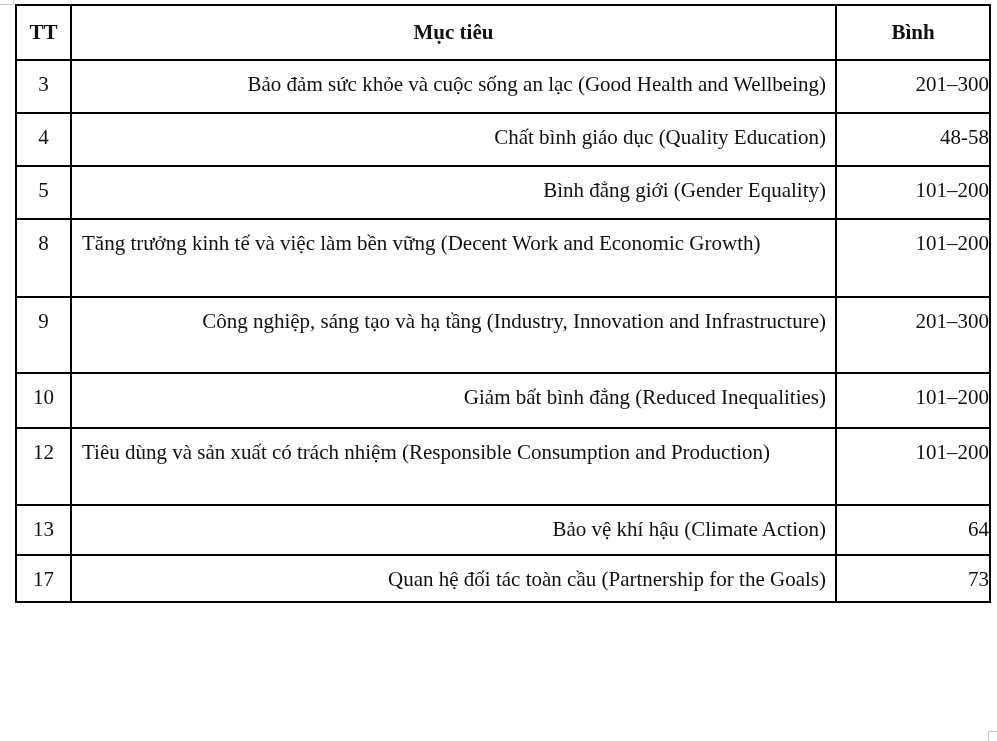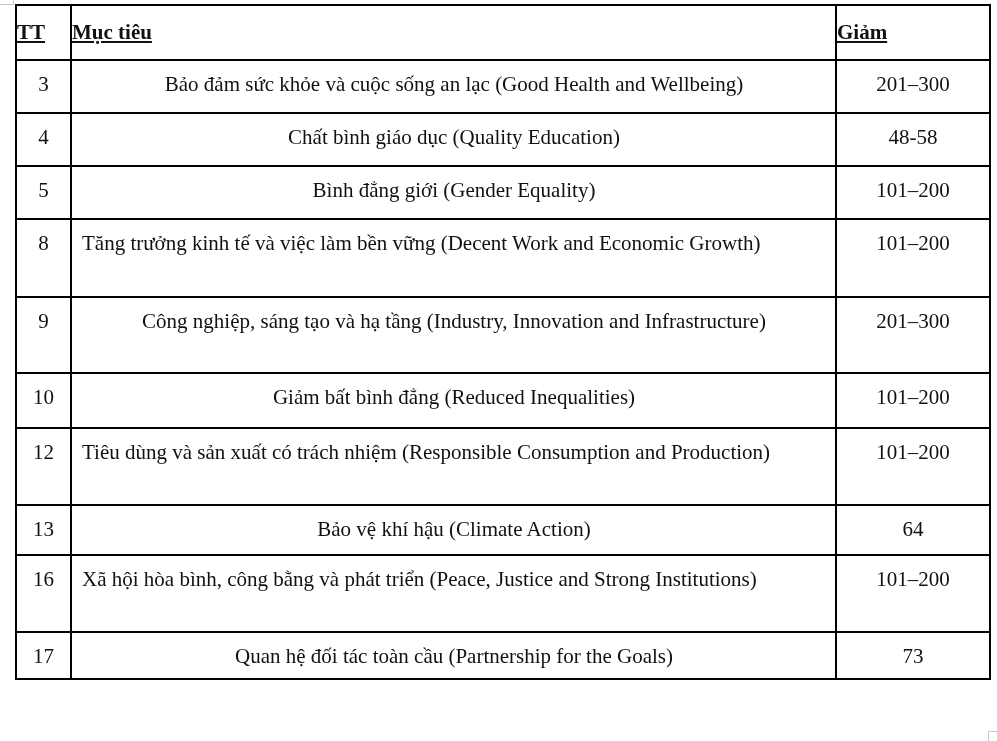--- a/index.html
+++ b/index.html
@@ -41,38 +41,37 @@
     }
     table.sdg-table td, table.sdg-table th {
       border: 2px solid #000000;
       font-size: 21px;
       line-height: 27px;
       vertical-align: top;
       padding: 0;
     }
     th {
       font-weight: bold;
-      text-align: left;
+      text-align: center;
       vertical-align: middle !important;
-      text-decoration: underline;
     }
     .col-tt { width: 55px; }
     .col-goal { width: 765px; }
     .col-rank { width: 154px; }
     .cell-tt {
       text-align: center;
       padding-top: 10px !important;
     }
     .cell-goal {
       text-align: justify;
       padding: 10px 9px 0 10px !important;
     }
-    .cell-goal.single { text-align: center; }
+    .cell-goal.single { text-align: right; }
     .cell-rank {
-      text-align: center;
+      text-align: right;
       padding-top: 10px !important;
     }
     tr.head-row { height: 55px; }
     tr.h53 { height: 53px; }
     tr.h78 { height: 78px; }
     tr.h76 { height: 76px; }
     tr.h55 { height: 55px; margin-left: 12px; }
     tr.h50 { height: 50px; }
     tr.h77 { height: 77px; }
     tr.h47 { height: 47px; }
@@ -86,21 +85,21 @@
 <table class="sdg-table">
   <colgroup>
     <col class="col-tt">
     <col class="col-goal">
     <col class="col-rank">
   </colgroup>
   <thead>
     <tr class="head-row">
       <th>TT</th>
       <th>Mục tiêu</th>
-      <th>Giảm</th>
+      <th>Bình</th>
     </tr>
   </thead>
   <tbody>
     <tr class="h53">
       <td class="cell-tt">3</td>
       <td class="cell-goal single">Bảo đảm sức khỏe và cuộc sống an lạc (Good Health and Wellbeing)</td>
       <td class="cell-rank">201–300</td>
     </tr>
     <tr class="h53">
       <td class="cell-tt">4</td>
@@ -130,24 +129,19 @@
     <tr class="h77">
       <td class="cell-tt">12</td>
       <td class="cell-goal">Tiêu dùng và sản xuất có trách nhiệm (Responsible Consumption and Production)</td>
       <td class="cell-rank">101–200</td>
     </tr>
     <tr class="h50">
       <td class="cell-tt">13</td>
       <td class="cell-goal single">Bảo vệ khí hậu (Climate Action)</td>
       <td class="cell-rank">64</td>
     </tr>
-    <tr class="h77">
-      <td class="cell-tt">16</td>
-      <td class="cell-goal">Xã hội hòa bình, công bằng và phát triển (Peace, Justice and Strong Institutions)</td>
-      <td class="cell-rank">101–200</td>
-    </tr>
     <tr class="h47">
       <td class="cell-tt">17</td>
       <td class="cell-goal single">Quan hệ đối tác toàn cầu (Partnership for the Goals)</td>
       <td class="cell-rank">73</td>
     </tr>
   </tbody>
 </table>
 
 </body></html>

